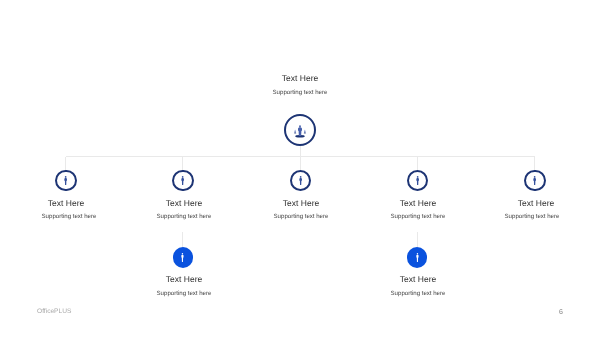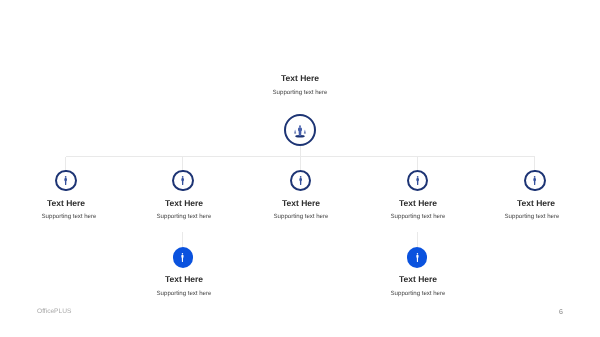--- a/index.html
+++ b/index.html
@@ -10,21 +10,21 @@
   svg.connectors{position:absolute;left:0;top:0;}
 
   .ring{position:absolute;border-radius:50%;background:#fff;box-sizing:border-box;
         display:flex;align-items:center;justify-content:center;}
   .disc{position:absolute;border-radius:50%;box-sizing:border-box;
         display:flex;align-items:center;justify-content:center;}
   .group-icon{display:block;margin-top:2.2px;overflow:visible;}
   .person-icon{display:block;overflow:visible;}
 
   .label{position:absolute;text-align:center;white-space:nowrap;line-height:1;will-change:transform;}
-  .title{font-weight:bold;color:#2f2f2f;}
+  .title{font-weight:normal;color:#2f2f2f;}
   .sub{color:#434343;}
 
   .footer-brand{position:absolute;color:#a9a9a9;font-size:6.6px;line-height:1;white-space:nowrap;will-change:transform;}
   .page-num{position:absolute;color:#838383;font-size:7px;line-height:1;will-change:transform;}
 </style>
 </head>
 <body>
 
 <div class="slide">
 

